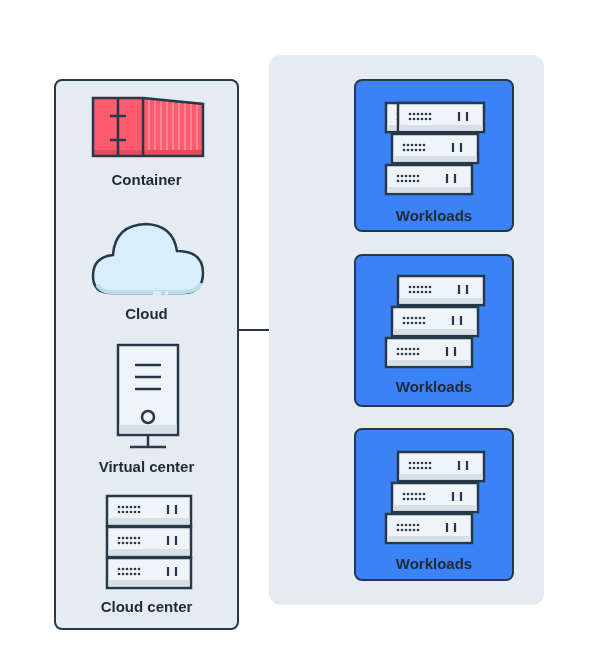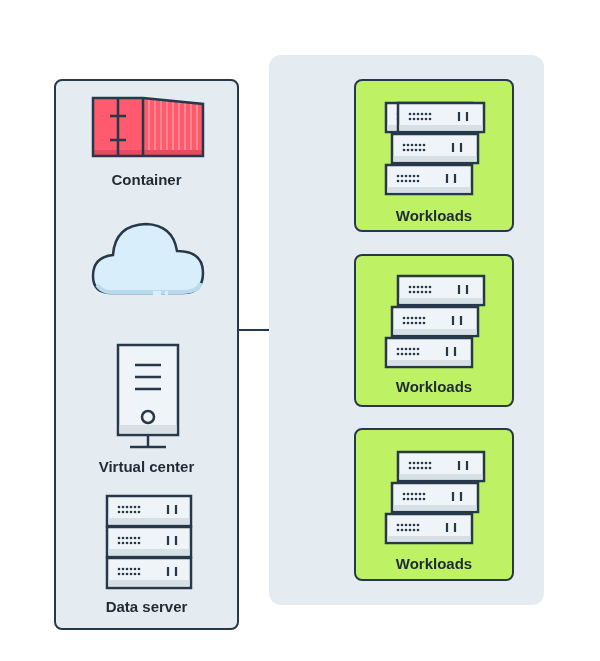--- a/index.html
+++ b/index.html
@@ -1,20 +1,20 @@
 <!DOCTYPE html>
 <html><head>
 <meta charset="utf-8">
 <style>
   html,body{margin:0;padding:0;background:#ffffff;}
   body{width:600px;height:661px;position:relative;overflow:hidden;font-family:"Liberation Sans",sans-serif;}
   .abs{position:absolute;}
   .left-panel{left:54px;top:55px;width:181px;height:547px;background:#e4ecf1;border:2px solid #27384a;border-radius:8px;margin-top:24px;}
   .right-panel{left:269px;top:55px;width:275px;height:550px;background:#e4ecf1;border-radius:12px;}
-  .wbox{left:354px;width:156px;height:149px;background:#bef264;border:2px solid #27384a;border-radius:8px;}
+  .wbox{left:354px;width:156px;height:149px;background:#3b82f6;border:2px solid #27384a;border-radius:8px;}
   .label{position:absolute;width:100%;text-align:center;font-weight:bold;font-size:15px;color:#1f2a35;left:0;}
   svg{position:absolute;overflow:visible;}
 </style>
 </head>
 <body>
 
 <svg class="abs" style="left:0;top:0;width:600px;height:661px;">
   <path d="M237 330 H354" stroke="#27384a" stroke-width="2" fill="none"></path>
   <path d="M354 153 H312 Q306 153 306 159 V501 Q306 507 312 507 H354" stroke="#27384a" stroke-width="2" fill="none"></path>
 </svg>
@@ -43,20 +43,21 @@
     <line x1="19" y1="44" x2="35" y2="44" stroke="#27384a" stroke-width="2.5"></line>
   </svg>
   <div class="label" style="top:90px;">Container</div>
 
   <svg style="left:35px;top:140px;width:115px;height:75px;" viewBox="0 0 115 75">
     <path d="M20 72 Q2 72 2 55 Q2 36 22 34 Q24 4 55 3 Q82 4 86 30 Q112 30 112 52 Q112 72 92 72 Z" fill="#d8eefa" stroke="#27384a" stroke-width="2.5"></path>
     <path d="M6 64 Q12 72 22 71 H92 Q106 71 110 62" fill="none" stroke="#b8dcec" stroke-width="4"></path>
     <line x1="62" y1="72" x2="70" y2="72" stroke="#d8eefa" stroke-width="4"></line>
     <line x1="74" y1="72" x2="77" y2="72" stroke="#d8eefa" stroke-width="4"></line>
   </svg>
+  <div class="label" style="top:224px;">Cloud</div>
 
   <svg style="left:60px;top:262px;width:64px;height:108px;" viewBox="0 0 64 108">
     <rect x="2" y="2" width="60" height="90" fill="#eef4f7" stroke="#27384a" stroke-width="2.5"></rect>
     <rect x="3.5" y="82" width="57" height="8" fill="#d6e0e5"></rect>
     <line x1="19" y1="22" x2="45" y2="22" stroke="#27384a" stroke-width="2.5"></line>
     <line x1="19" y1="34" x2="45" y2="34" stroke="#27384a" stroke-width="2.5"></line>
     <line x1="19" y1="46" x2="45" y2="46" stroke="#27384a" stroke-width="2.5"></line>
     <circle cx="32" cy="74" r="6" fill="#eef4f7" stroke="#27384a" stroke-width="2.5"></circle>
     <line x1="32" y1="92" x2="32" y2="104" stroke="#27384a" stroke-width="2.5"></line>
     <line x1="14" y1="104" x2="50" y2="104" stroke="#27384a" stroke-width="2.5"></line>
@@ -80,21 +81,21 @@
           <circle cx="26" cy="18" r="1.3"></circle>
           <circle cx="30" cy="18" r="1.3"></circle>
           <circle cx="34" cy="18" r="1.3"></circle>
       </g>
       <line x1="63" y1="11" x2="63" y2="20" stroke="#27384a" stroke-width="2.2"></line>
       <line x1="71" y1="11" x2="71" y2="20" stroke="#27384a" stroke-width="2.2"></line>
     </g>
     <use href="#dcunit" y="31"></use>
     <use href="#dcunit" y="62"></use>
   </svg>
-  <div class="label" style="top:517px;">Data server</div>
+  <div class="label" style="top:517px;">Cloud center</div>
 </div>
 
 <div class="abs right-panel"></div>
 
 <div class="abs wbox" style="top:79px;">
   <svg style="left:30px;top:22px;width:100px;height:94px;" viewBox="0 0 100 94">
     <g id="wunit">
       <rect x="0" y="0" width="86" height="29" fill="#eef4f7" stroke="#27384a" stroke-width="2.5"></rect>
       <rect x="1.5" y="22" width="83" height="5.5" fill="#d6e0e5"></rect>
       <g fill="#27384a">

